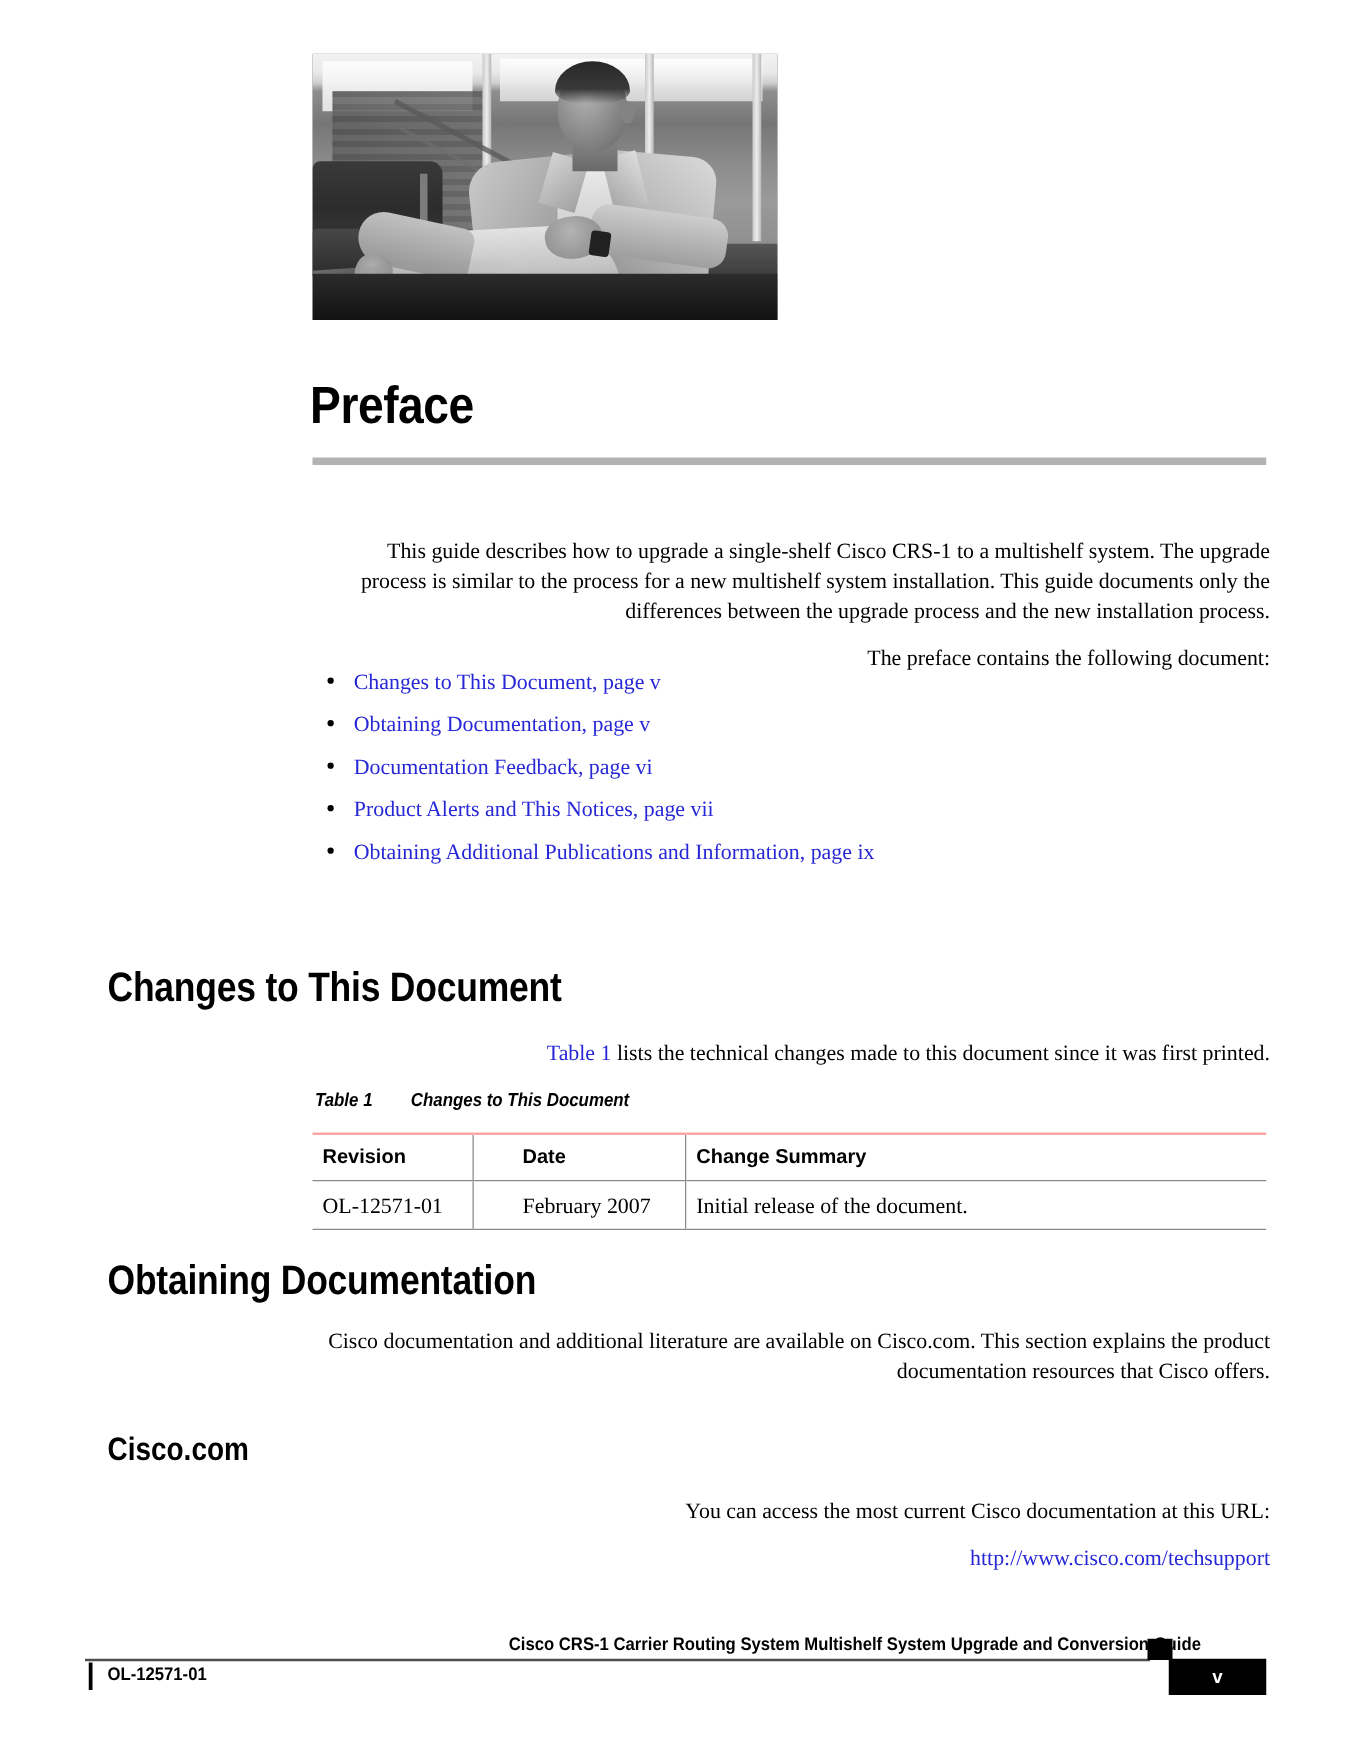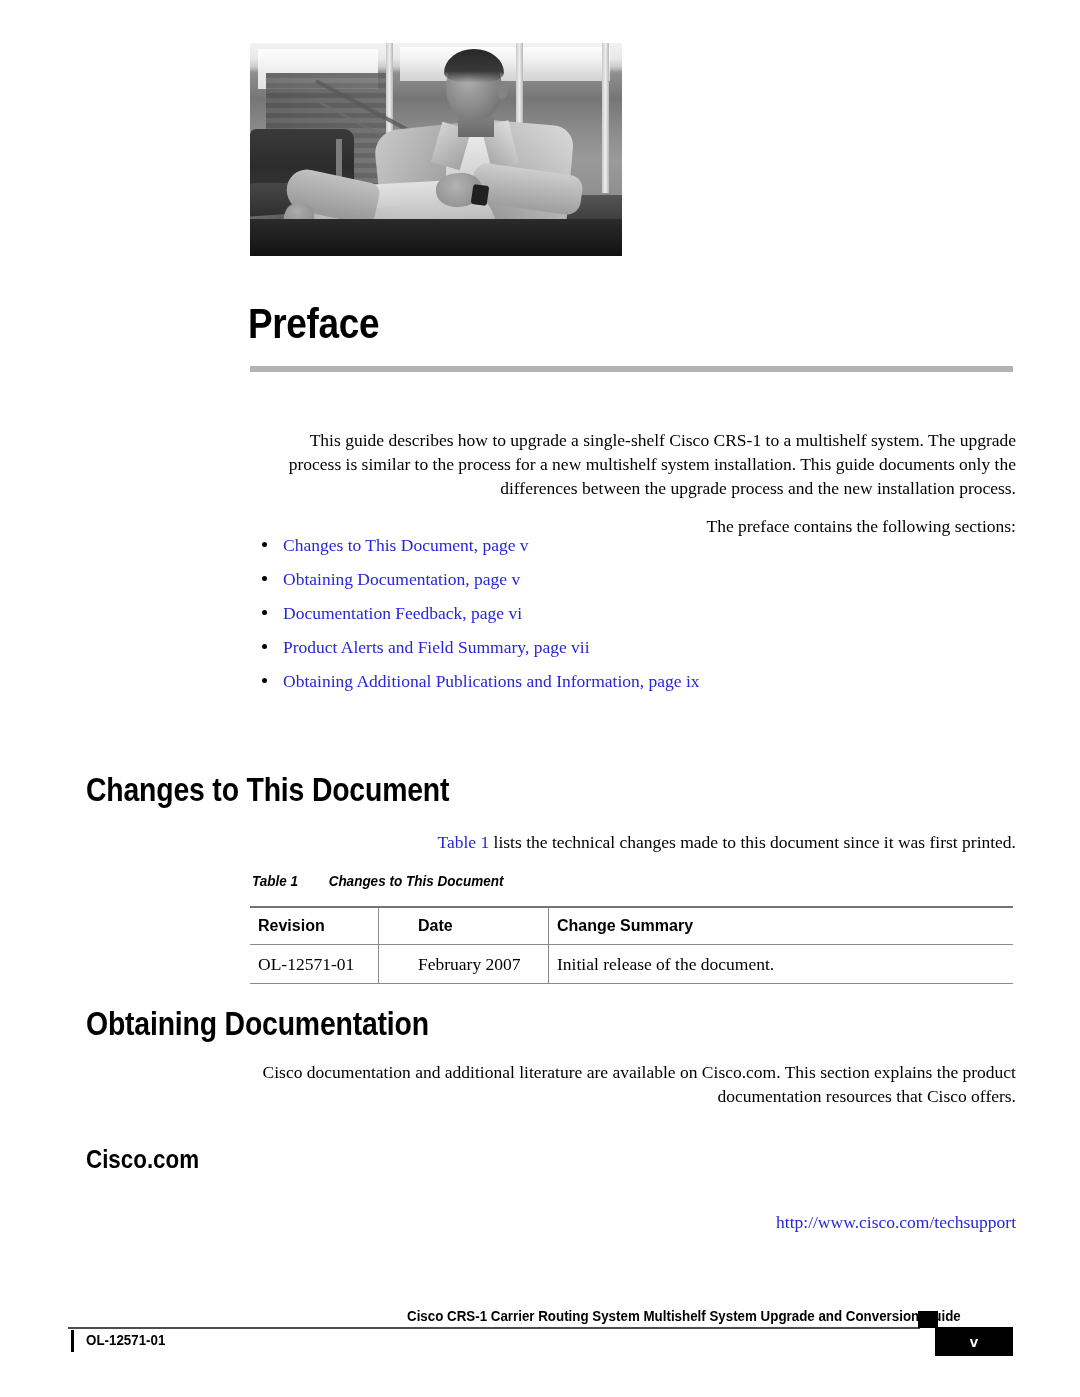--- a/index.html
+++ b/index.html
@@ -311,21 +311,21 @@
   table.data-table td {
     text-align: left;
     vertical-align: middle;
     padding: 4px 0 4px 8px;
   }
   table.data-table thead th {
     font-family: "Liberation Sans Narrow", "Liberation Sans", "DejaVu Sans", sans-serif;
     font-weight: bold;
     font-size: 16px;
     height: 28px;
-    border-top: 2px solid #737373;
+    border-top: 2px solid #fca5a5;
     border-bottom: 1.5px solid #8a8a8a;
   }
   table.data-table tbody td {
     font-family: "Liberation Serif", "DejaVu Serif", serif;
     font-size: 17.5px;
     height: 30px;
     border-bottom: 1.5px solid #8a8a8a;
   }
   table.data-table th.col-rev, table.data-table td.col-rev { width: 120px; }
   table.data-table th.col-date, table.data-table td.col-date { width: 130px; padding-left: 39px; }
@@ -441,40 +441,40 @@
     <div class="hp-layer hp-hand-l"></div>
     <div class="hp-layer hp-floor-hi"></div>
     <div class="hp-layer hp-floor"></div>
   </div>
 
   <div class="chapter-title">Preface</div>
   <div class="title-rule"></div>
 
   <div class="body-col" style="top:428px;">
     <p class="body">This guide describes how to upgrade a single-shelf Cisco CRS-1 to a multishelf system. The upgrade process is similar to the process for a new multishelf system installation. This guide documents only the differences between the upgrade process and the new installation process.</p>
-    <p class="body">The preface contains the following sections:</p>
+    <p class="body">The preface contains the following document:</p>
   </div>
 
   <div class="body-col" style="top:528px;">
     <ul class="bullets">
       <li>
         <span class="bullet-dot"></span>
         <span>Changes to This Document, page v</span>
       </li>
       <li>
         <span class="bullet-dot"></span>
         <span>Obtaining Documentation, page v</span>
       </li>
       <li>
         <span class="bullet-dot"></span>
         <span>Documentation Feedback, page vi</span>
       </li>
       <li>
         <span class="bullet-dot"></span>
-        <span>Product Alerts and Field Summary, page vii</span>
+        <span>Product Alerts and This Notices, page vii</span>
       </li>
       <li>
         <span class="bullet-dot"></span>
         <span>Obtaining Additional Publications and Information, page ix</span>
       </li>
     </ul>
   </div>
 
   <div class="h1-section" style="top:772px;">Changes to This Document</div>
 
@@ -505,20 +505,21 @@
 
   <div class="h1-section" style="top:1006px;">Obtaining Documentation</div>
 
   <div class="body-col" style="top:1060px;font-family:Liberation Serif, serif;">
     <p class="body">Cisco documentation and additional literature are available on Cisco.com. This section explains the product documentation resources that Cisco offers.</p>
   </div>
 
   <div class="h2-section" style="top:1144px;">Cisco.com</div>
 
   <div class="body-col" style="top:1196px;">
+    <p class="body">You can access the most current Cisco documentation at this URL:</p>
     <p class="body" style="margin-top:14px;margin-left:40px;"><span class="link">http://www.cisco.com/techsupport</span></p>
   </div>
 
   <div class="footer-title">Cisco CRS-1 Carrier Routing System Multishelf System Upgrade and Conversion Guide</div>
   <div class="footer-rule"></div>
   <div class="footer-square"></div>
   <div class="footer-pagebox"></div>
   <div class="footer-pagenum">v</div>
   <div class="footer-tick"></div>
   <div class="footer-docid">OL-12571-01</div>

